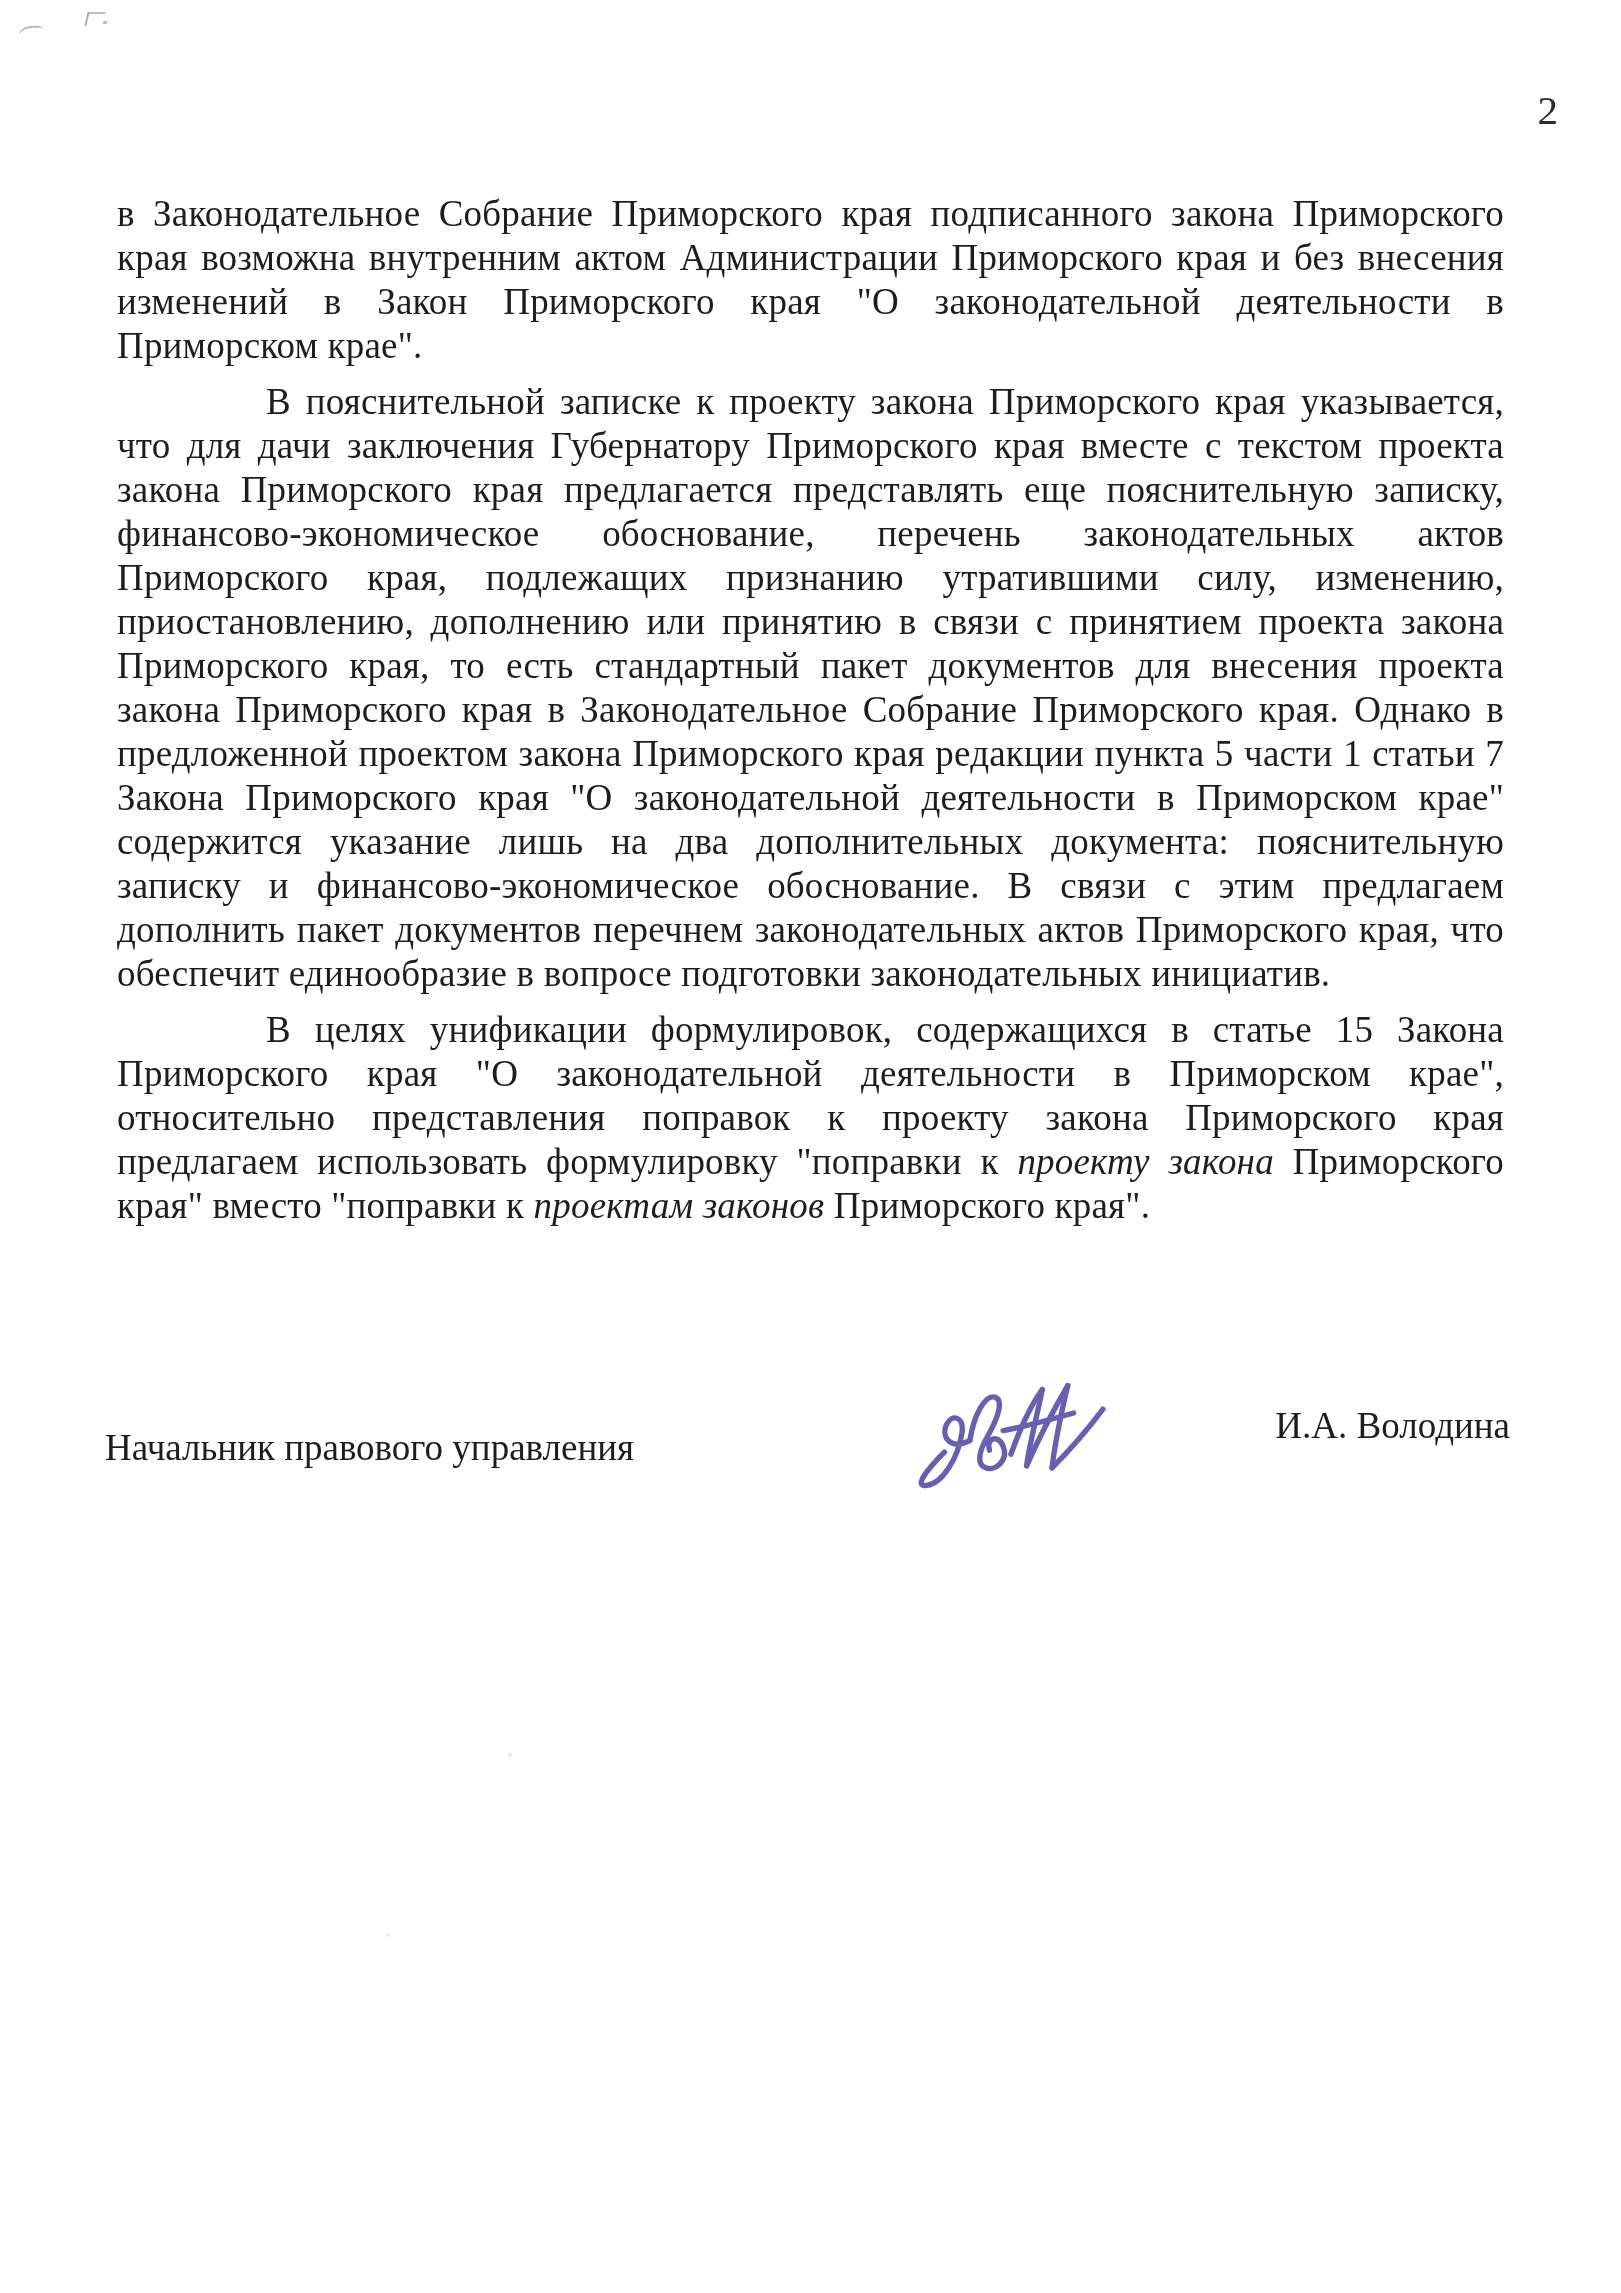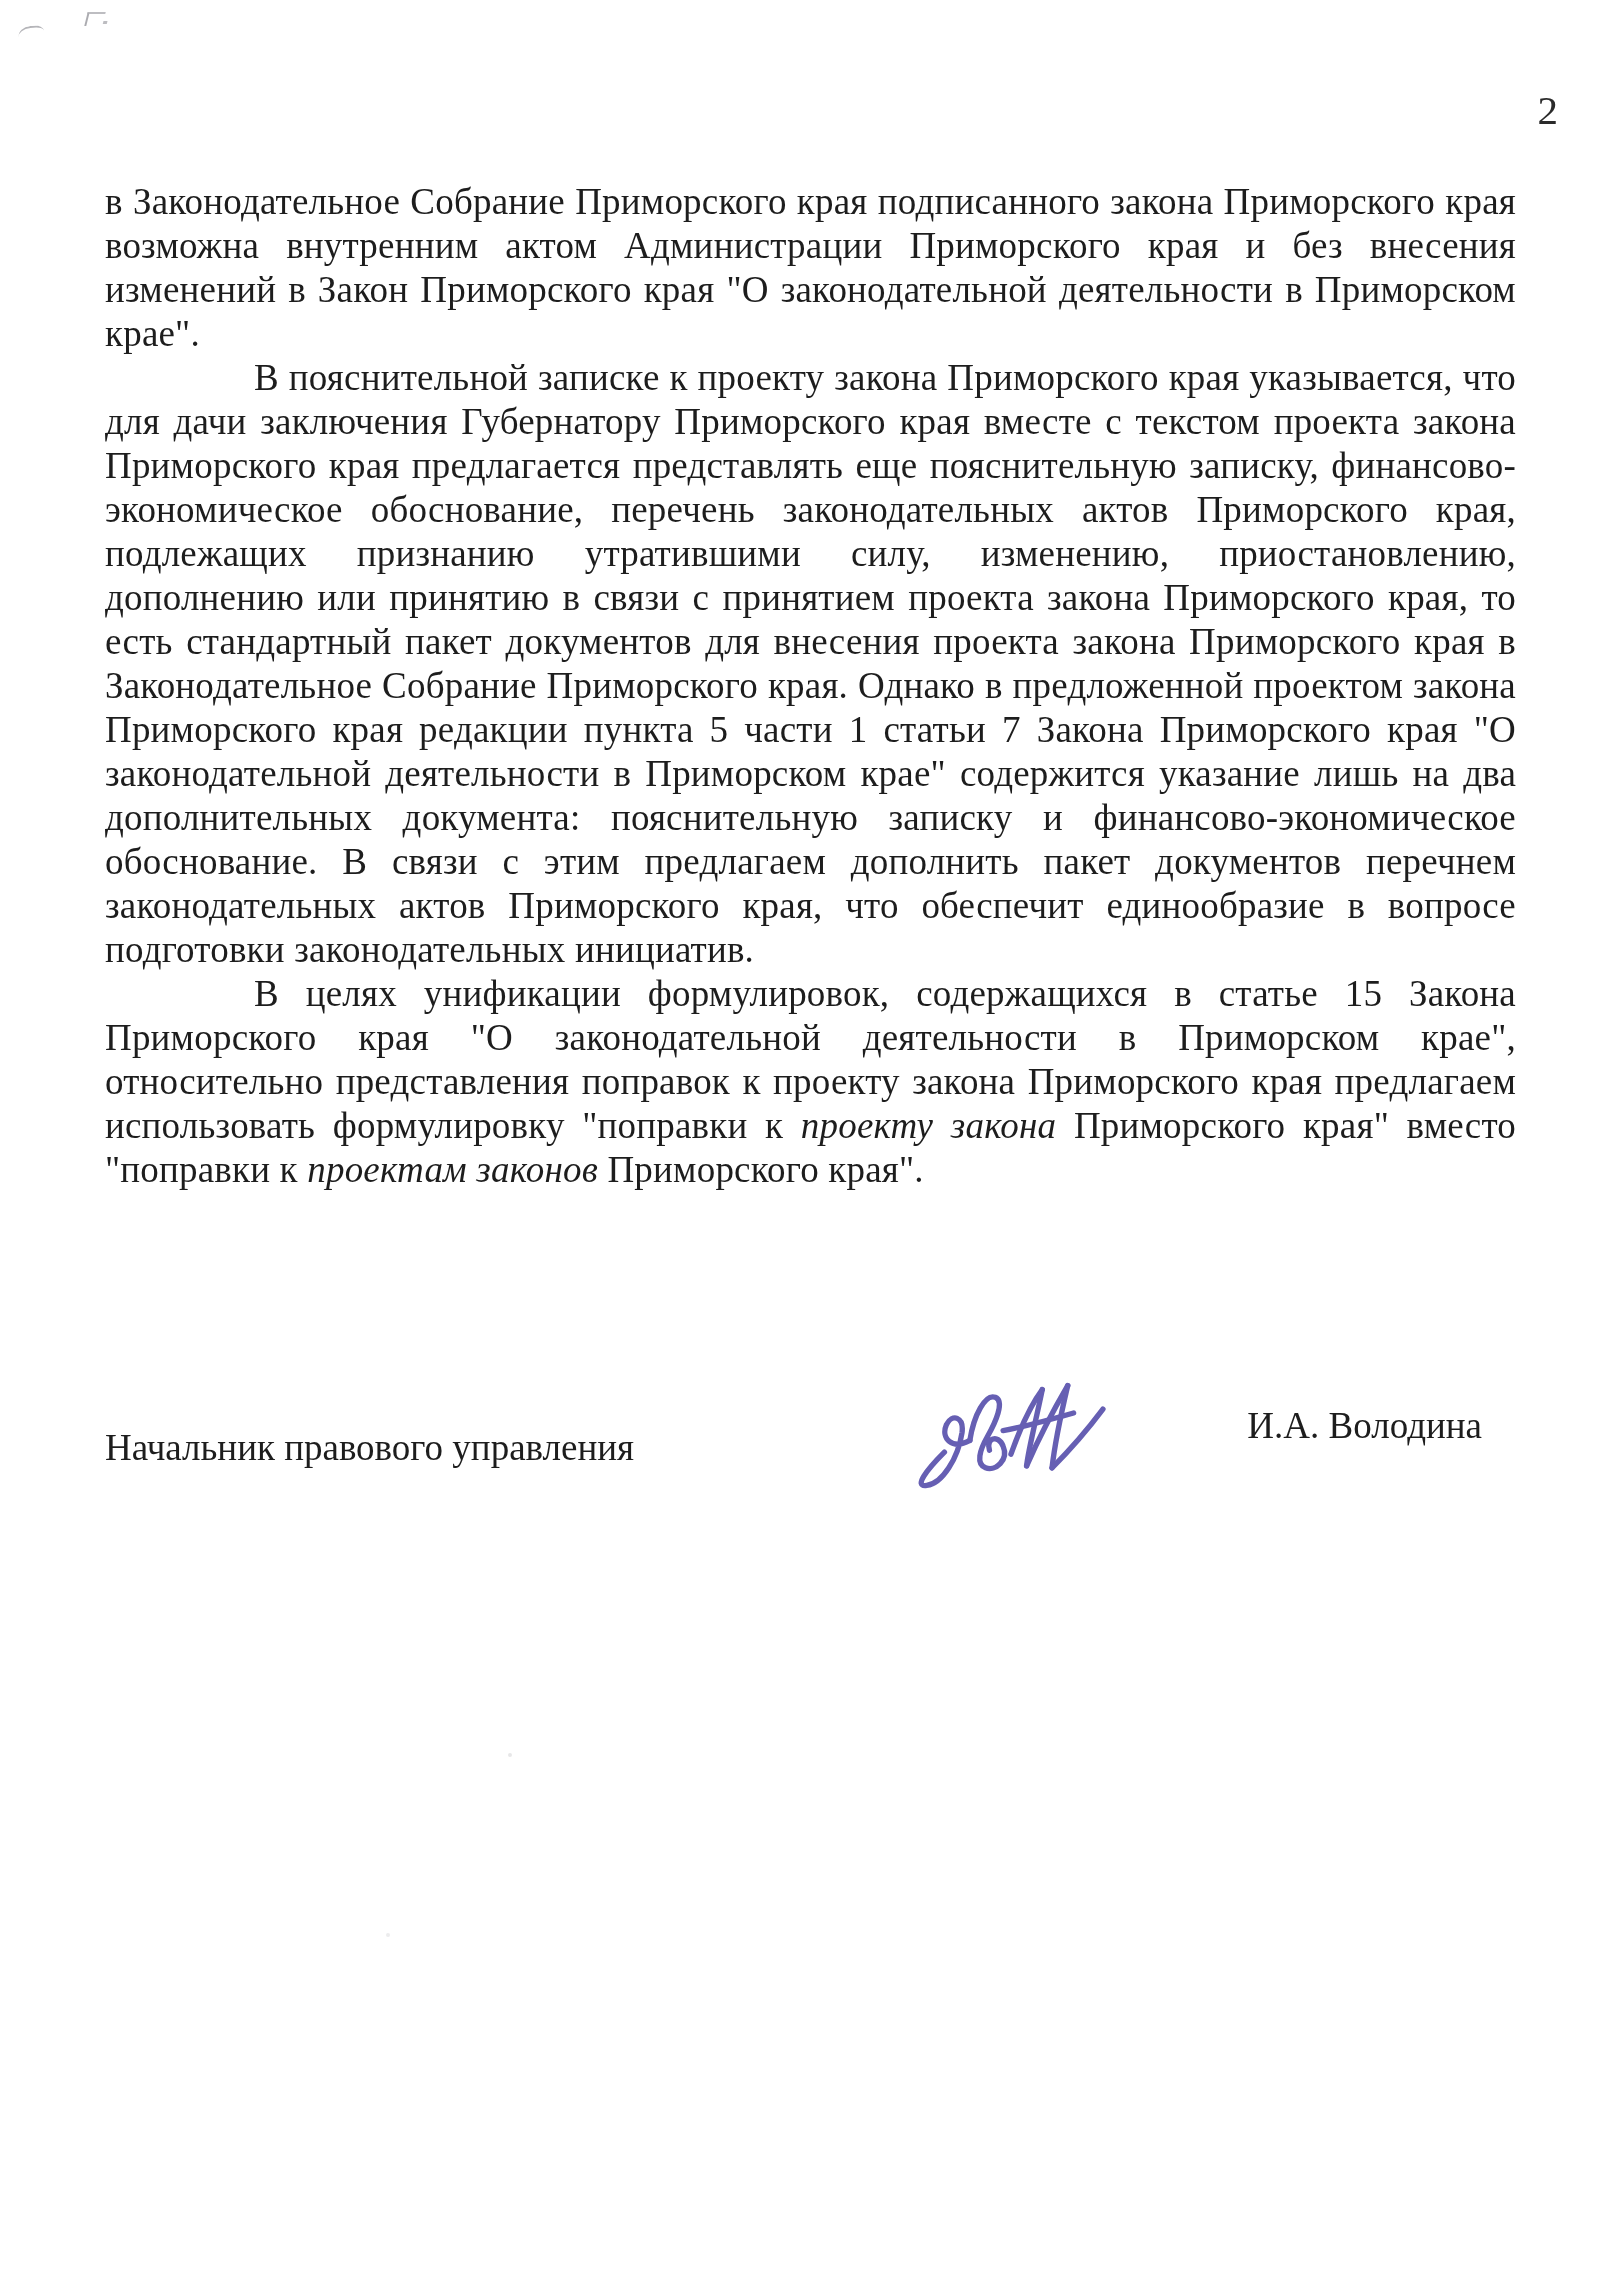--- a/index.html
+++ b/index.html
@@ -27,21 +27,21 @@
     position: absolute;
     left: 105px;
     top: 180px;
     width: 1411px;
     font-size: 37px;
     line-height: 44px;
     text-align: justify;
     letter-spacing: 0.2px;
   }
   .body-text p {
-    margin: 0;
+    margin: 12px;
     padding: 0;
   }
   .body-text p.indent {
     text-indent: 149px;
   }
   .italic {
     font-style: italic;
     font-family: Liberation Serif, serif;
   }
   .signature-row {
@@ -53,21 +53,21 @@
     line-height: 45px;
   }
   .signature-label {
     position: absolute;
     left: 0;
     top: 16px;
     white-space: nowrap;
   }
   .signature-name {
     position: absolute;
-    right: 34px;
+    right: 6px;
     top: -5.9px;
     white-space: nowrap;
   }
   .signature-scrawl {
     position: absolute;
     left: 796px;
     top: -41px;
     width: 216px;
     height: 137px;
   }

